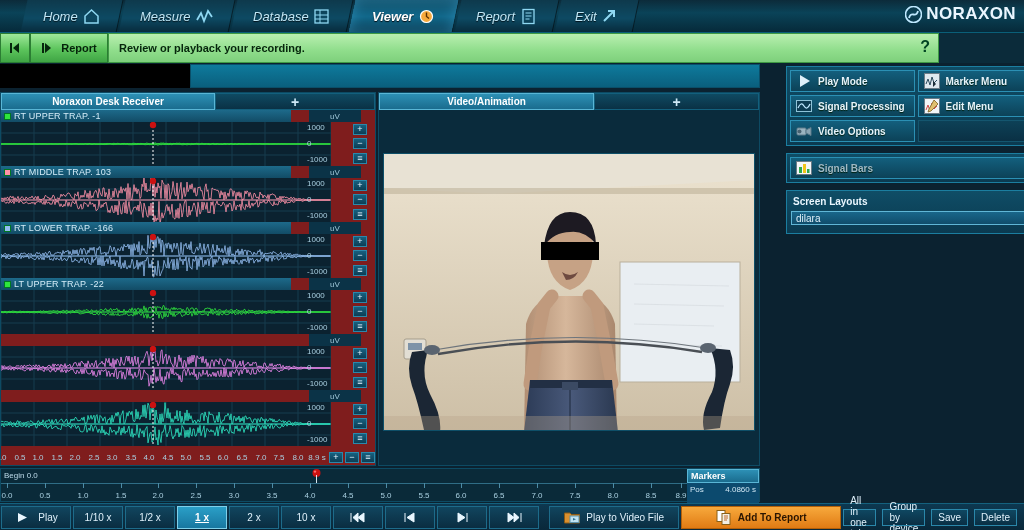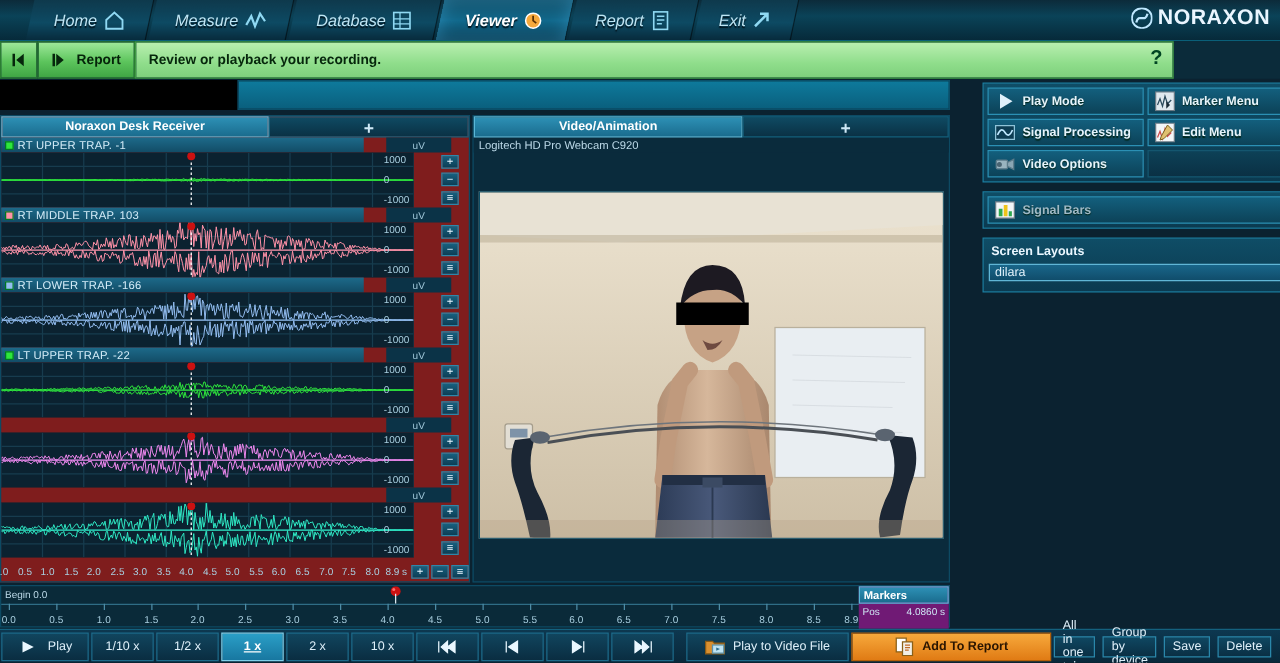--- a/index.html
+++ b/index.html
@@ -171,21 +171,21 @@
   }
   #beginlbl{ position:absolute; left:3px; top:2px; font-size:8px; color:#bcd9e8; }
   #tlruler{ position:absolute; left:0; top:14px; width:690px; height:20px; }
   #tlruler .tk{ position:absolute; top:8px; font-size:8px; color:#a9cfe0;
                 transform:translateX(-50%); }
   #tlruler .tick{ position:absolute; top:0; width:1px; height:5px; background:#4d8ba5; }
   #tlline{ position:absolute; left:0; top:14px; width:690px; height:1px; background:#2f6d86; }
   #tlmarker{ position:absolute; top:0; width:9px; height:14px; }
   #markersbox{
     position:absolute; right:0; top:0; width:72px; height:34px;
-    background:#701a75;
+    background:#0c4a6e;
   }
   #markershdr{
     height:14px; background:linear-gradient(180deg,#2d90b5,#1a6c8e);
     border:1px solid #59b6d6; font-size:9px; font-weight:bold; color:#fff;
     display:flex; align-items:center; padding-left:3px;
   }
   #markersrow{ display:flex; justify-content:space-between; font-size:8px;
                color:#cfe7f4; padding:2px 3px 0 3px; }
   
   #bottombar{
@@ -566,21 +566,20 @@
         <div class="sqbtn">≡</div>
       </div>
   </div>
 </div>
 
 <div id="videopanel">
   <div class="panelhdr">
     <div class="title">Video/Animation</div>
     <div class="plus">+</div>
   </div>
-  <div id="camname">Logitech HD Pro Webcam C920</div>
   <div id="videoframe">
     <svg width="372" height="278" viewBox="0 0 372 278">
       <defs>
         <linearGradient id="wallg" x1="0" y1="0" x2="0" y2="1">
           <stop offset="0" stop-color="#ece3d0"></stop>
             <stop offset="1" stop-color="#cdbfa6"></stop>
         </linearGradient>
         <linearGradient id="skin" x1="0" y1="0" x2="1" y2="0">
           <stop offset="0" stop-color="#b08d72"></stop>
             <stop offset="0.45" stop-color="#d6b79b"></stop>

